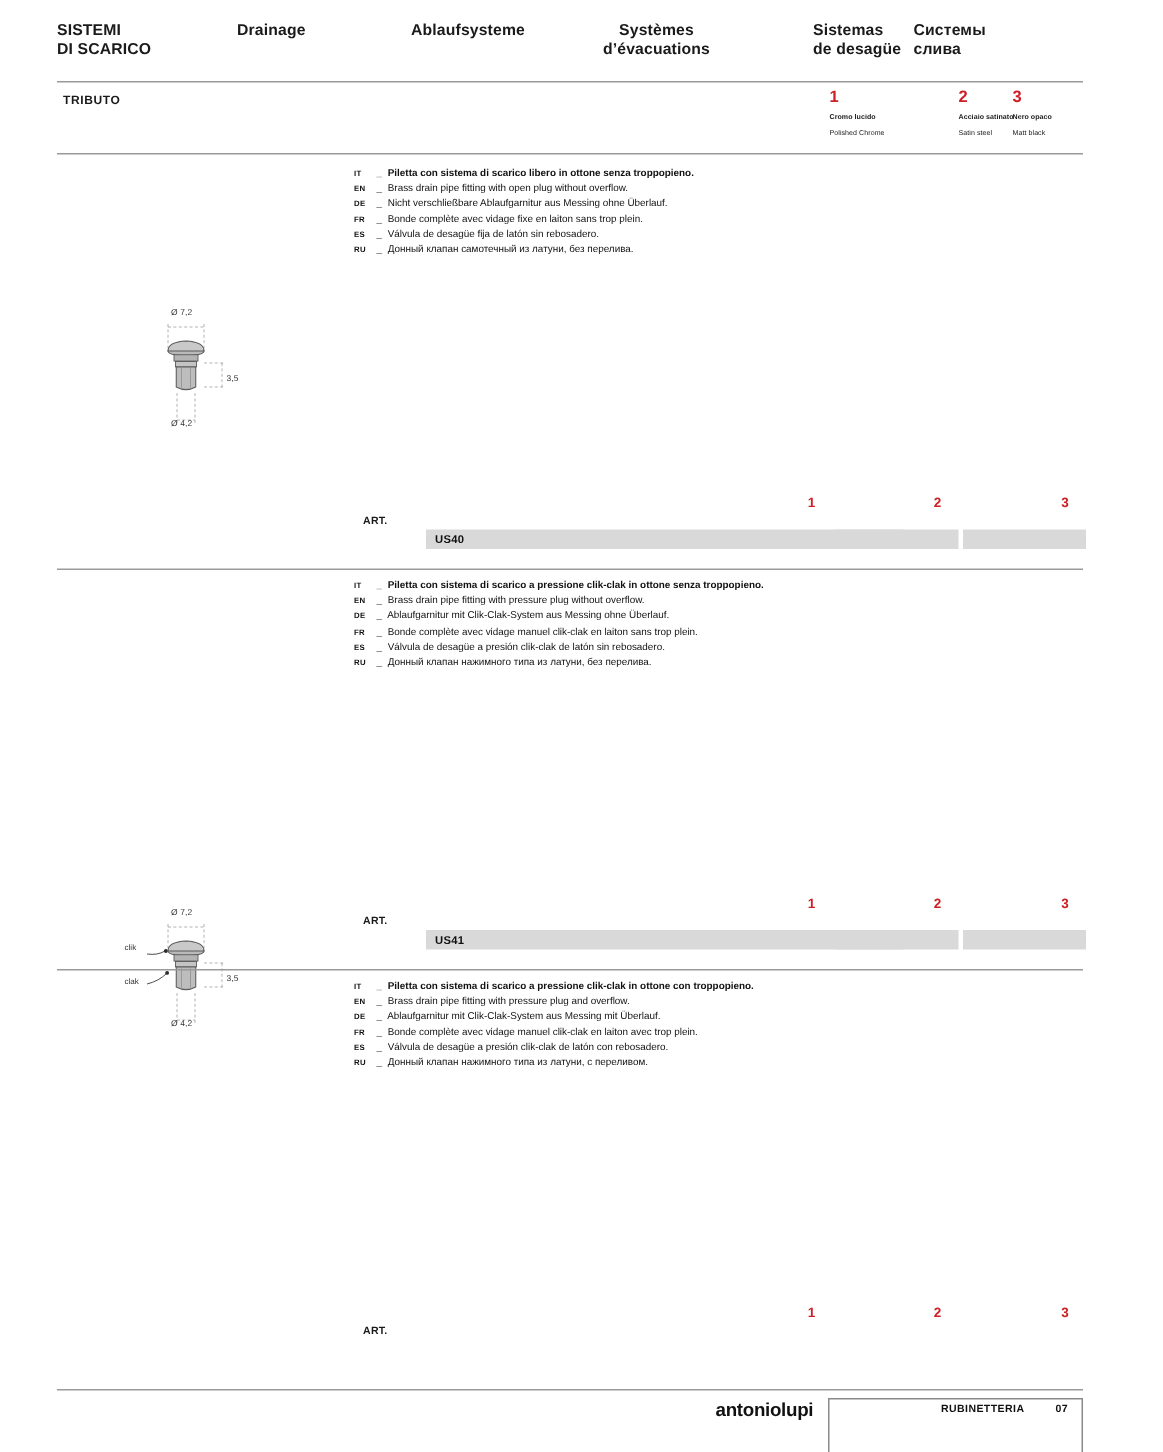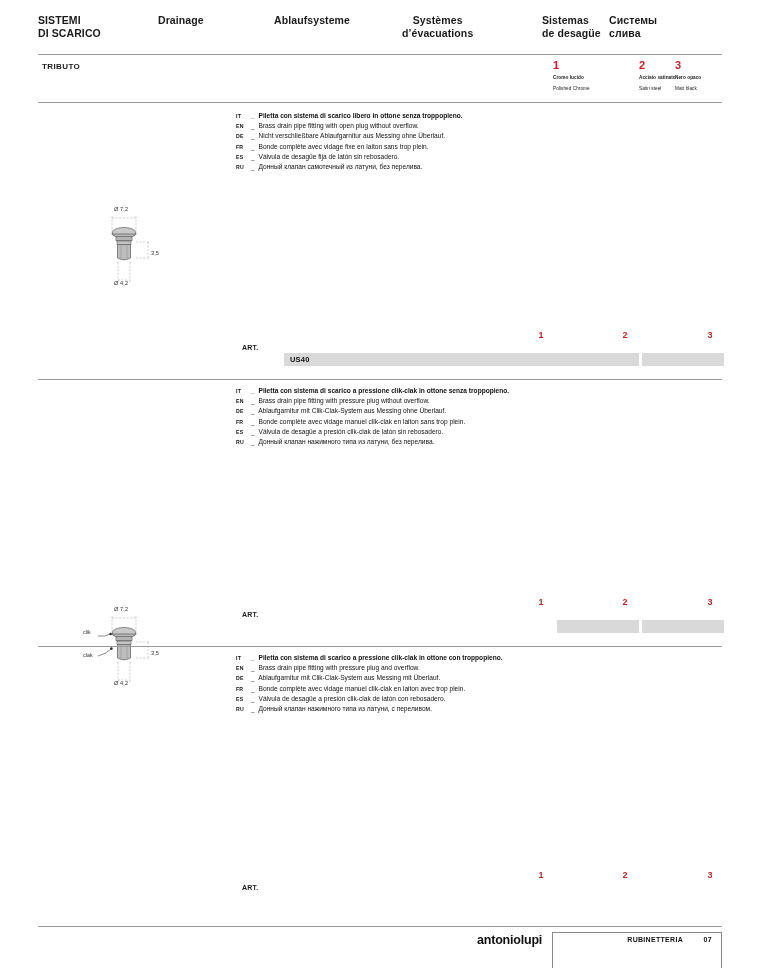--- a/index.html
+++ b/index.html
@@ -332,20 +332,23 @@
   </div>
 
   <div class="art-block" style="top:597px;">
     <div class="art-nums">
       <div class="art-num" style="left:298px;">1</div>
       <div class="art-num" style="left:382px;">2</div>
       <div class="art-num" style="left:467px;">3</div>
     </div>
     <div class="art-label">ART.</div>
     <div class="art-bars">
+      <div class="art-bar code">
+        <span class="art-code-text">US41</span>
+      </div>
       <div class="art-bar slot2"></div>
       <div class="art-bar slot3"></div>
     </div>
   </div>
 
   <div class="rule" style="top:646px;"></div>
 
   <div class="desc" style="top:653px;">
     <div class="desc-line it"><span class="lang">IT</span><span class="sep">_</span> <span>Piletta con sistema di scarico a pressione clik-clak in ottone con troppopieno.</span></div>
     <div class="desc-line"><span class="lang">EN</span><span class="sep">_</span> <span>Brass drain pipe fitting with pressure plug and overflow.</span></div>

